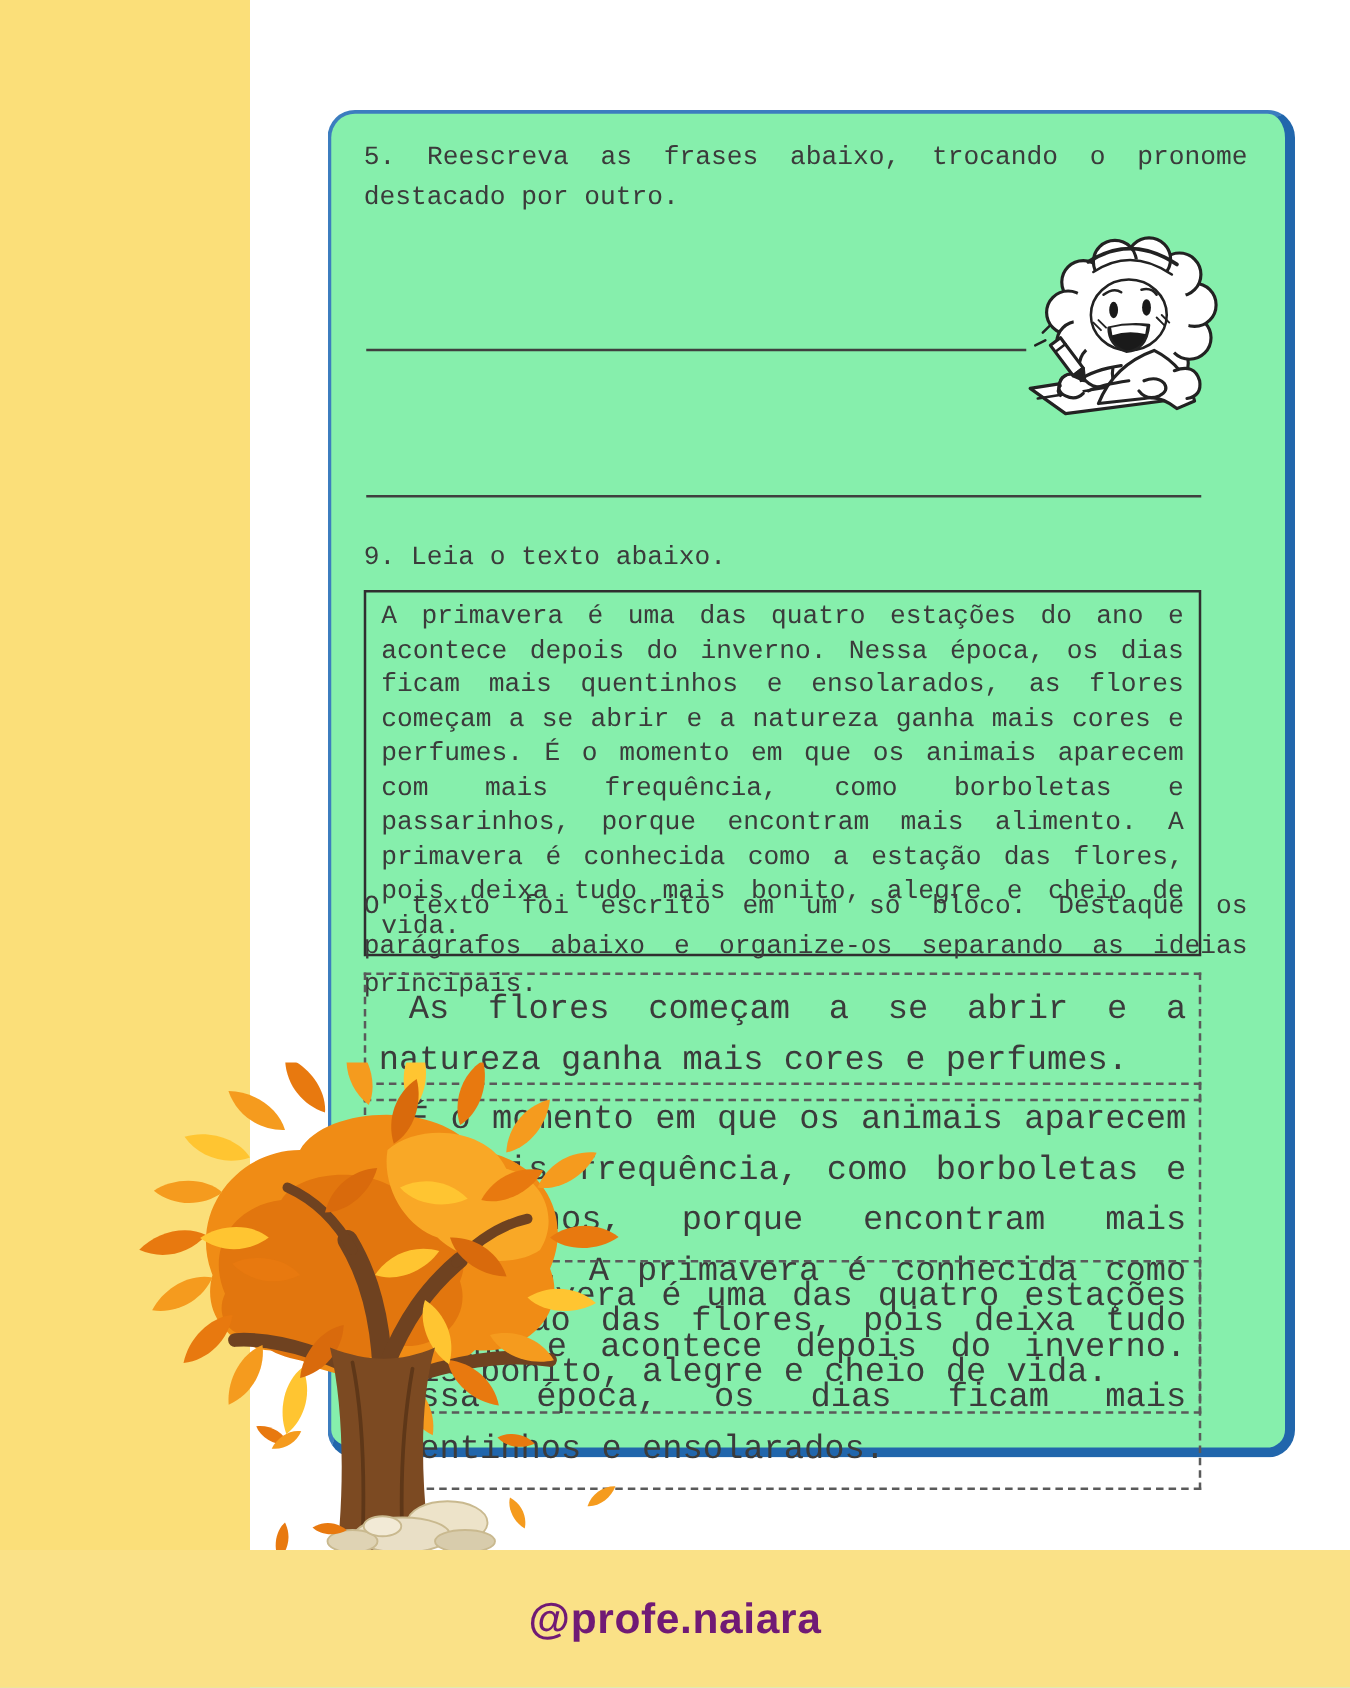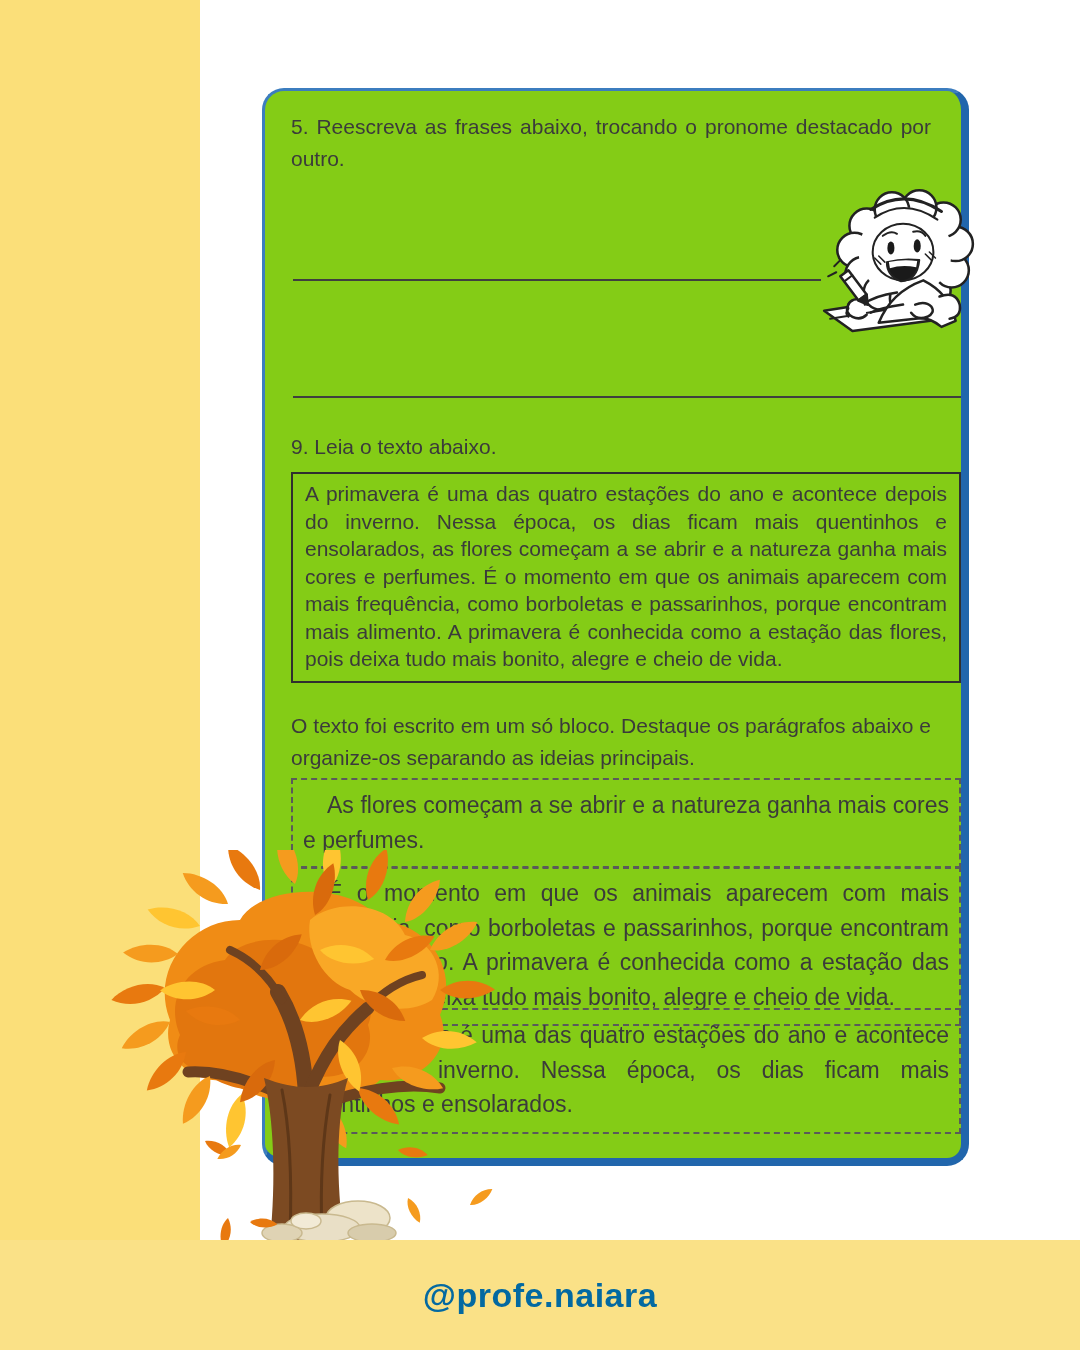--- a/index.html
+++ b/index.html
@@ -12,28 +12,28 @@
   .side-strip{
     position:absolute;left:0;top:0;width:200px;height:1350px;
     background:#FBDF79;
   }
   .bottom-band{
     position:absolute;left:0;top:1240px;width:1080px;height:110px;
     background:#FAE187;z-index:6;
     display:flex;align-items:center;justify-content:center;
   }
   .handle{
-    font-size:34px;font-weight:800;color:#0369a1;letter-spacing:.5px;
+    font-size:34px;font-weight:800;color:#701a75;letter-spacing:.5px;
   }
   .card{
-    position:absolute;left:262px;top:88px;width:707px;height:1078px;
-    box-sizing:border-box;background:#84cc16;
+    position:absolute;left:262px;top:88px;width:774px;height:1078px;
+    box-sizing:border-box;background:#86efac;
     border-style:solid;border-width:3px 8px 8px 3px;
     border-color:#3C7DBF #2166AC #2166AC #3C7DBF;
-    border-radius:22px;z-index:1;
+    border-radius:22px;z-index:1;font-family:Liberation Mono, monospace;
   }
   .card .abs{position:absolute;}
   .prompt{
     left:26px;right:30px;top:20px;
     font-size:21px;line-height:1.52;text-align:justify;
   }
   .sentence{left:26px;right:30px;font-size:21px;line-height:1.4;}
   .sentence b{font-weight:700;color:#2f2f2f;}
   .answer-line{border-top:2px solid #3f3f3f;height:0;}
   .line-a{left:28px;top:188px;width:528px;}
@@ -45,21 +45,21 @@
     font-size:21px;line-height:1.31;text-align:justify;
   }
   .instruction{
     left:26px;right:30px;top:619px;
     font-size:21px;line-height:1.5;text-align:justify;
   }
   .dashed-box{
     left:26px;width:670px;box-sizing:border-box;
     border:2px dashed #5a5a5a;
     padding:8px 10px 10px 10px;
-    font-size:23px;line-height:1.5;text-align:justify;text-indent:24px;
+    font-size:27px;line-height:1.5;text-align:justify;text-indent:24px;
     background:transparent;
   }
   .dbox-1{top:687px;min-height:75px;}
   .dbox-2{top:775px;min-height:130px;}
   .dbox-3{top:917px;min-height:100px;}
   .girl-illu{position:absolute;left:552px;top:76px;width:164px;height:170px;}
   .tree-illu{position:absolute;left:110px;top:850px;width:394px;height:392px;z-index:5;}
 </style>
 </head>
 <body>

